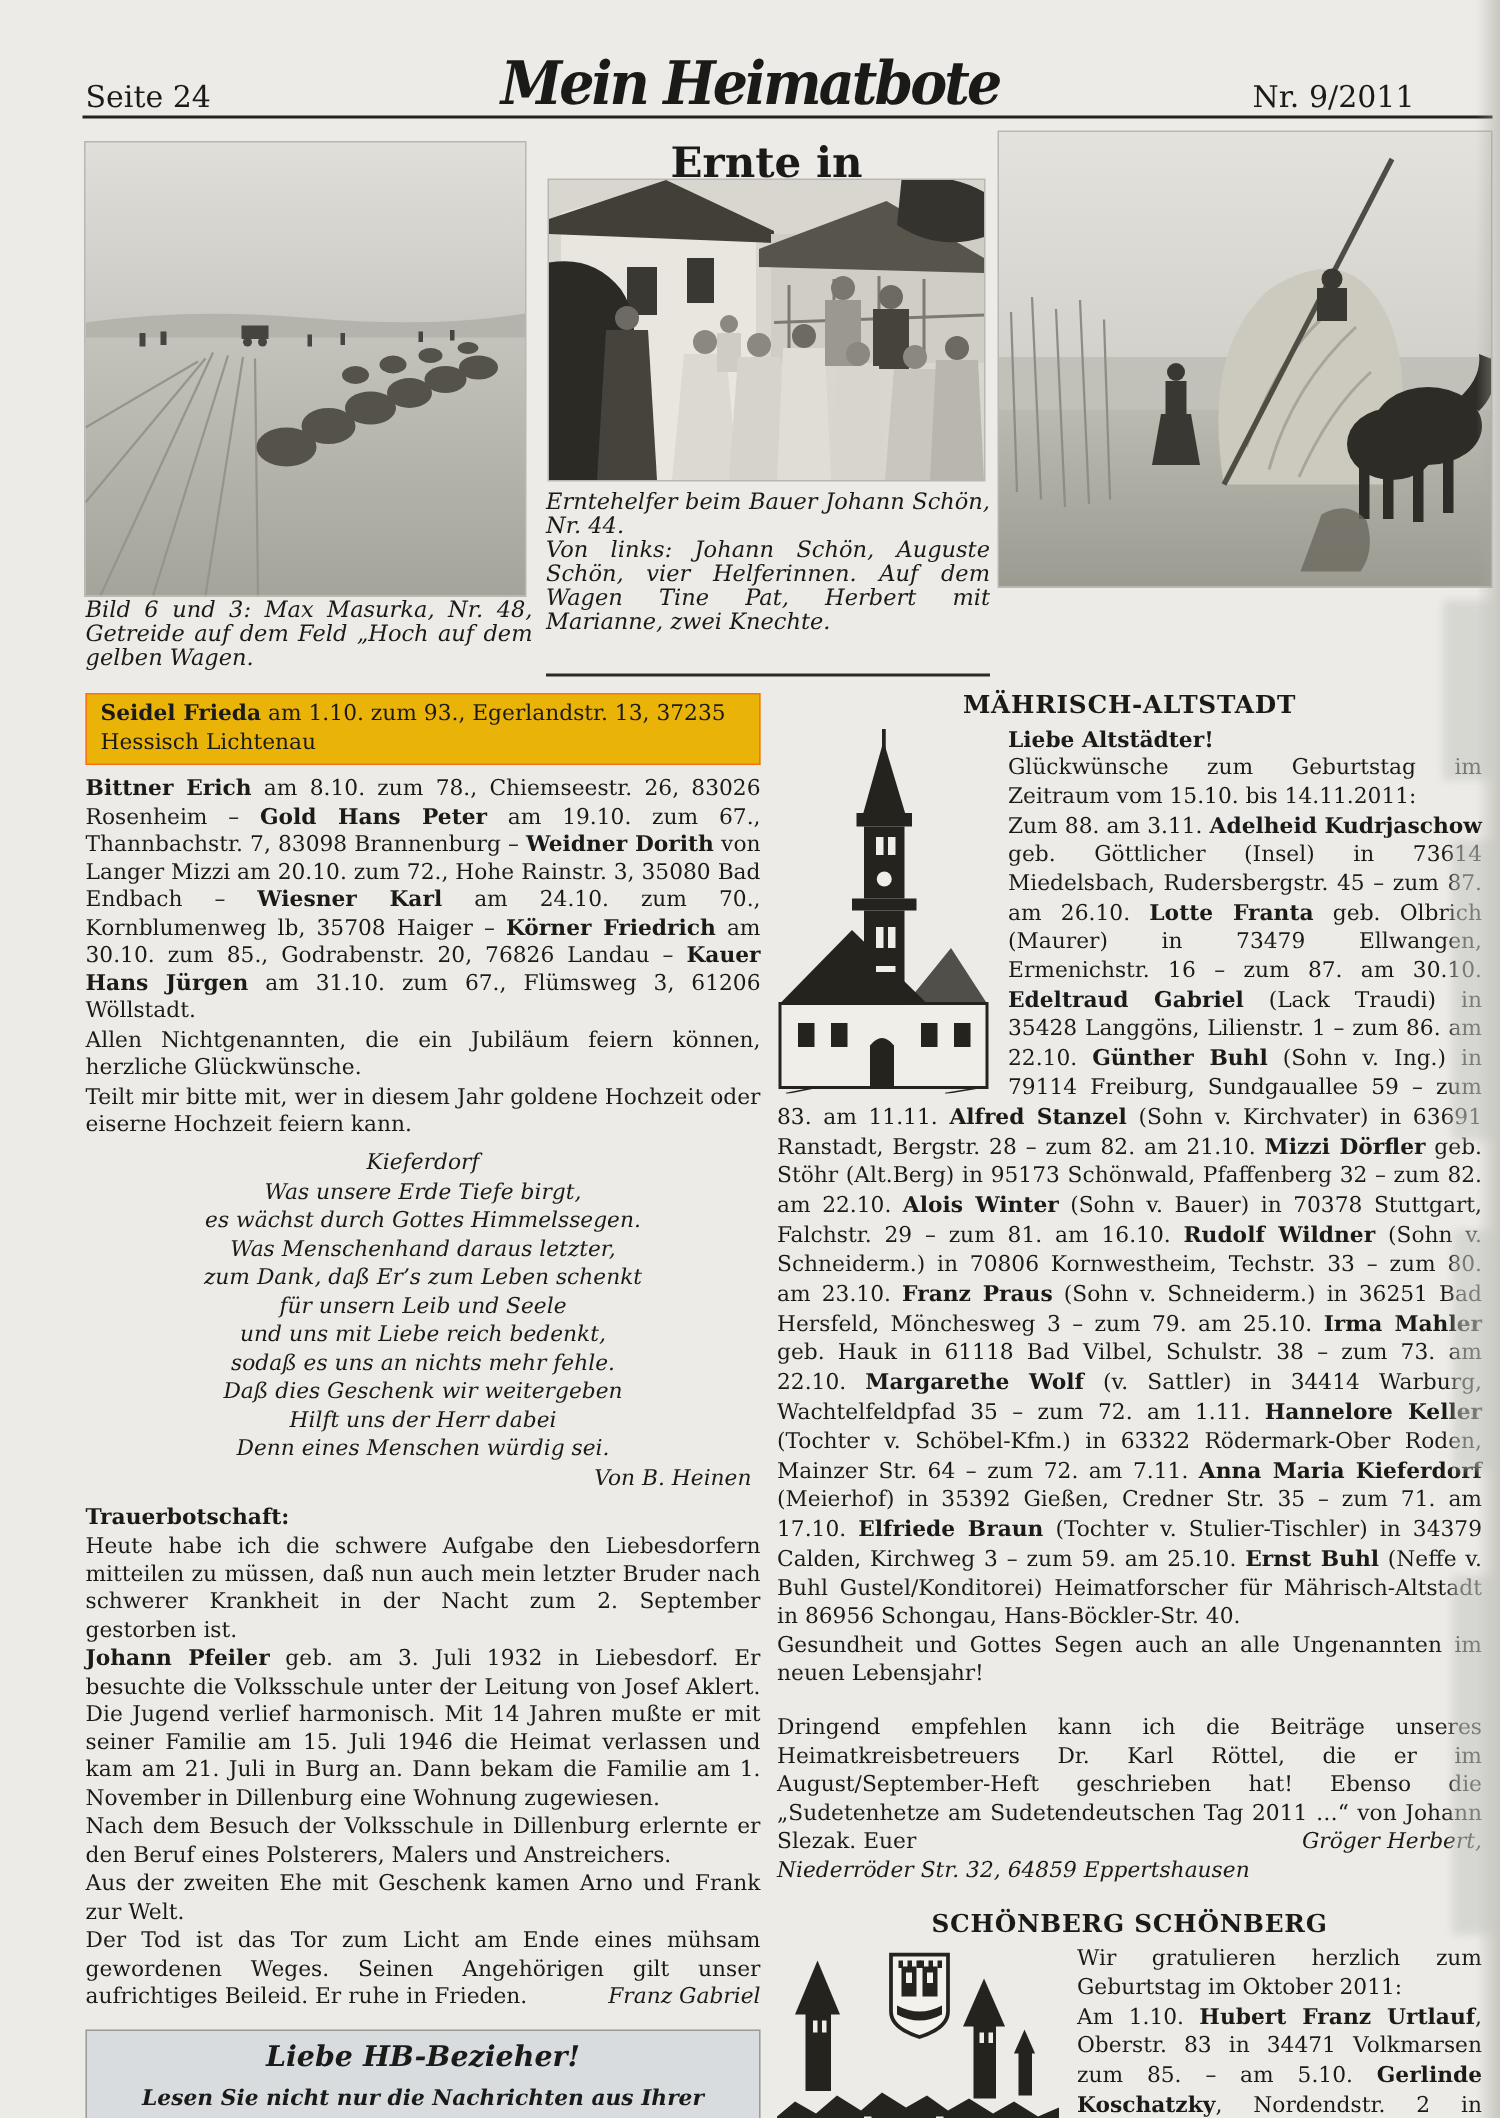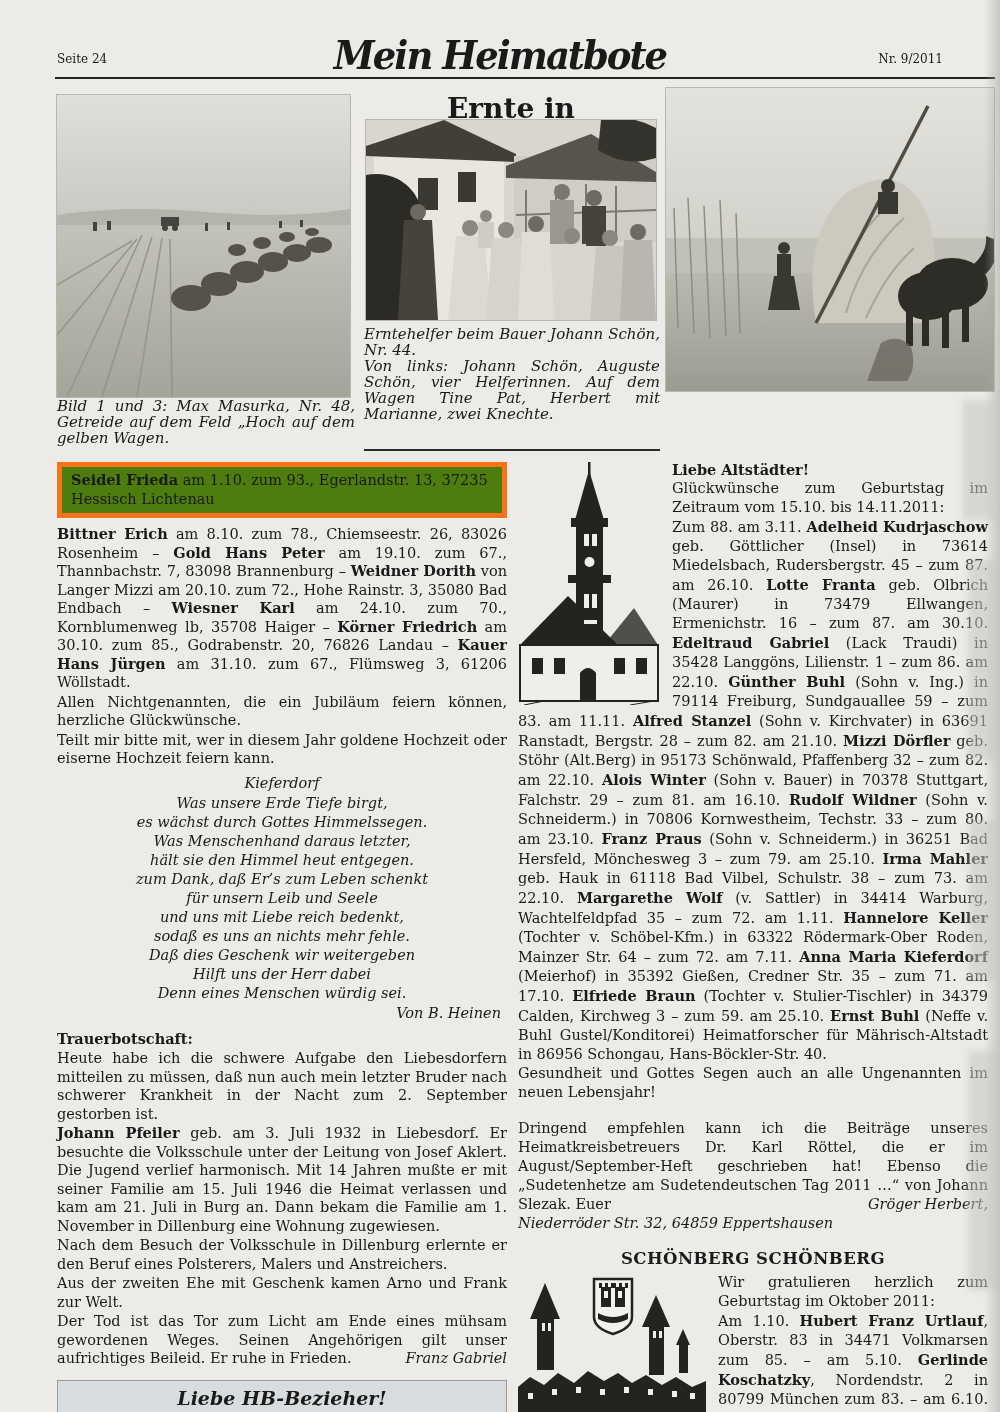--- a/index.html
+++ b/index.html
@@ -6,41 +6,41 @@
   body{background:#d8d7d3;}
   .page{
     position:relative;width:1000px;height:1412px;margin:0 auto;
     background:#ecebe7;overflow:hidden;
     font-family:"DejaVu Serif","Liberation Serif",serif;
     color:#1a1a18;
   }
   .abs{position:absolute;}
   b{font-weight:700;}
   
-  .pagenum,.issue{font-size:12px;}
+  .pagenum,.issue{font-size:20px;}
   .masthead{
     font-size:37px;font-weight:900;font-style:italic;letter-spacing:-2px;
     transform:scaleY(1.08);white-space:nowrap;
   }
   .header-rule{background:#23231f;height:2px;}
   
   .harvest-title{font-size:28px;font-weight:700;text-align:center;}
   figure{margin:0;}
   .photo{background:#cfcec8;box-shadow:0 0 0 1px #b8b7b1;}
   .photo svg{display:block;width:100%;height:100%;}
   .caption{font-style:italic;font-size:15px;line-height:16px;text-align:justify;}
   .caption p{margin:0;}
   .caption-divider{background:#2a2a26;height:2px;}
   
   .col{font-size:14.5px;line-height:18.5px;}
   .col p{margin:0 0 1px 0;text-align:justify;}
   .rcol{font-size:14.5px;line-height:19px;}
   .rcol p{margin:0;text-align:justify;}
   .hbox{
-    border:5px solid #f97316;background:#4d7c0f;
+    border:1px solid #f97316;background:#eab308;
     padding:4px 9px;margin-bottom:7px;
   }
   .poem{font-style:italic;text-align:center;line-height:19px;margin:6px 0 7px 0;}
   .poem-title{margin-bottom:1px;}
   .poem-author{text-align:right;padding-right:6px;margin-top:1px;}
   .obit-head{font-weight:700;}
   .sig{float:right;font-style:italic;font-weight:400;}
   .hb-box{
     border:1px solid #9a9a96;background:#d9dcdf;
     padding:8px 12px 12px 12px;margin-top:12px;
@@ -209,39 +209,38 @@
       </g>
       <path d="M215 255 q18 -10 30 4 q6 20 -4 34 l-40 0 Z" fill="#6b695f" opacity=".8"></path>
     </svg>
   </figure>
 
   <div class="abs caption" style="left:364px;top:326px;width:296px;">
     <p>Erntehelfer beim Bauer Johann Schön, Nr. 44.</p>
     <p>Von links: Johann Schön, Auguste Schön, vier Helferinnen. Auf dem Wagen Tine Pat, Herbert mit Marianne, zwei Knechte.</p>
   </div>
   <div class="abs caption" style="left:57px;top:398px;width:298px;">
-    <p>Bild 1 und 3: Max Masurka, Nr. 48, Getreide auf dem Feld „Hoch auf dem gelben Wagen.</p>
+    <p>Bild 6 und 3: Max Masurka, Nr. 48, Getreide auf dem Feld „Hoch auf dem gelben Wagen.</p>
   </div>
   <div class="abs caption-divider" style="left:364px;top:449px;width:296px;"></div>
 
   <div class="abs col" style="left:57px;top:462px;width:450px;">
     <div class="hbox">
       <p style="text-align:left;"><b>Seidel Frieda</b> am 1.10. zum 93., Egerlandstr. 13, 37235 Hessisch Lichtenau</p>
     </div>
     <p><b>Bittner Erich</b> am 8.10. zum 78., Chiemseestr. 26, 83026 Rosenheim – <b>Gold Hans Peter</b> am 19.10. zum 67., Thannbachstr. 7, 83098 Brannenburg – <b>Weidner Dorith</b> von Langer Mizzi am 20.10. zum 72., Hohe Rainstr. 3, 35080 Bad Endbach – <b>Wiesner Karl</b> am 24.10. zum 70., Kornblumenweg lb, 35708 Haiger – <b>Körner Friedrich</b> am 30.10. zum 85., Godrabenstr. 20, 76826 Landau – <b>Kauer Hans Jürgen</b> am 31.10. zum 67., Flümsweg 3, 61206 Wöllstadt.</p>
     <p>Allen Nichtgenannten, die ein Jubiläum feiern können, herzliche Glückwünsche.</p>
     <p>Teilt mir bitte mit, wer in diesem Jahr goldene Hochzeit oder eiserne Hochzeit feiern kann.</p>
 
     <div class="poem">
       <div class="poem-title">Kieferdorf</div>
       <div>
           <div class="poem-line">Was unsere Erde Tiefe birgt,</div>
           <div class="poem-line">es wächst durch Gottes Himmelssegen.</div>
           <div class="poem-line">Was Menschenhand daraus letzter,</div>
-          <div class="poem-line">hält sie den Himmel heut entgegen.</div>
           <div class="poem-line">zum Dank, daß Er’s zum Leben schenkt</div>
           <div class="poem-line">für unsern Leib und Seele</div>
           <div class="poem-line">und uns mit Liebe reich bedenkt,</div>
           <div class="poem-line">sodaß es uns an nichts mehr fehle.</div>
           <div class="poem-line">Daß dies Geschenk wir weitergeben</div>
           <div class="poem-line">Hilft uns der Herr dabei</div>
           <div class="poem-line">Denn eines Menschen würdig sei.</div>
         </div>
       <div class="poem-author">Von B. Heinen</div>
     </div>
@@ -255,20 +254,21 @@
 
     <div class="hb-box">
       <div class="hb-title">Liebe HB-Bezieher!</div>
       <div>
           <div class="hb-line">Lesen Sie nicht nur die Nachrichten aus Ihrer Gemeinde.</div>
         </div>
     </div>
   </div>
 
   <div class="abs rcol" style="left:518px;top:460px;width:470px;">
+    <h2 class="sec-head">MÄHRISCH-ALTSTADT</h2>
 
     <figure class="float-img" style="width:142px;height:243px;">
       <svg viewBox="0 0 142 243" width="142" height="243">
         <g fill="#24231e">
           <rect x="70" y="0" width="2.5" height="30"></rect>
           <polygon points="71,8 57,58 86,58"></polygon>
           <rect x="53" y="56" width="37" height="9"></rect>
           <rect x="58" y="65" width="27" height="48"></rect>
           <rect x="50" y="113" width="43" height="8"></rect>
           <rect x="58" y="121" width="27" height="64"></rect>

